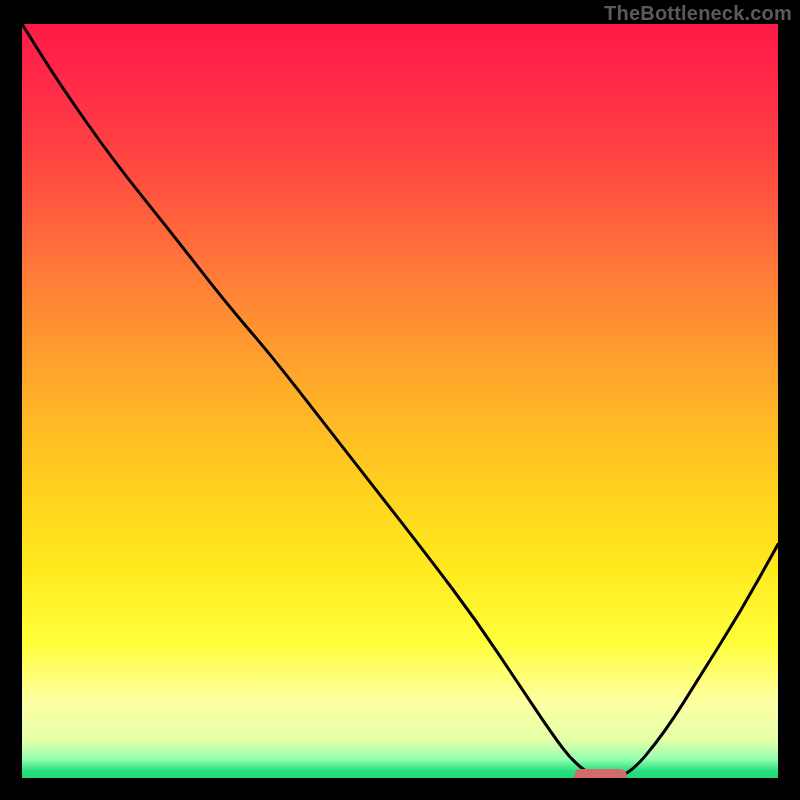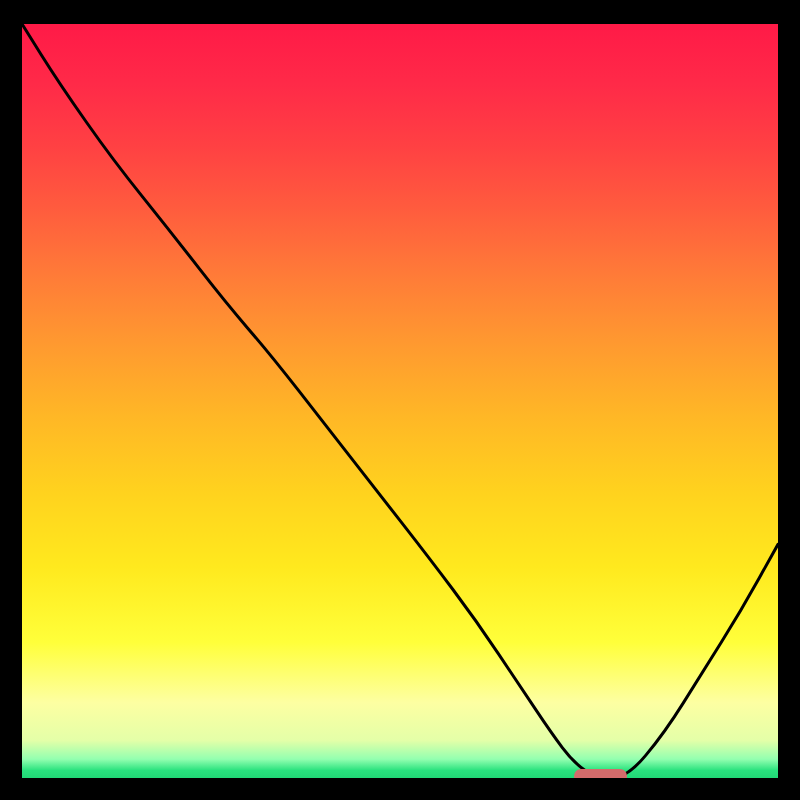--- a/index.html
+++ b/index.html
@@ -70,20 +70,21 @@
     border-radius: 7px;
     background: #d36b6b;
     z-index: 12;
   }
 </style>
 </head>
 <body>
 
 <div class="frame">
 
+  <div class="watermark">TheBottleneck.com</div>
 
   <div class="plot-area">
     <div class="gradient"></div>
 
     <svg class="curve" viewBox="0 0 756 754" preserveAspectRatio="none">
       <path fill="none" stroke="#000000" stroke-width="3" stroke-linecap="round" stroke-linejoin="round" d="M 0.0 0.0 Q 0.0 0.0 18.9 30.2 Q 37.8 60.3 64.3 98.0 Q 90.7 135.7 121.0 173.4 Q 151.2 211.1 177.7 245.1 Q 204.1 279.0 226.8 305.4 Q 249.5 331.8 275.9 365.7 Q 302.4 399.6 328.9 433.6 Q 355.3 467.5 381.8 501.4 Q 408.2 535.3 430.9 565.5 Q 453.6 595.7 476.3 629.6 Q 499.0 663.5 514.1 686.1 Q 529.2 708.8 540.5 723.8 Q 551.9 738.9 563.2 746.5 Q 574.6 754.0 589.7 754.0 Q 604.8 754.0 623.7 731.4 Q 642.6 708.8 661.5 678.6 Q 680.4 648.4 699.3 618.3 Q 718.2 588.1 737.1 554.2 T 756.0 520.3"></path>
     </svg>
 
     <div class="marker" style="left: 551.88px; width: 52.92px; top: 745px; background: rgb(211, 107, 107);"></div>
   </div>

